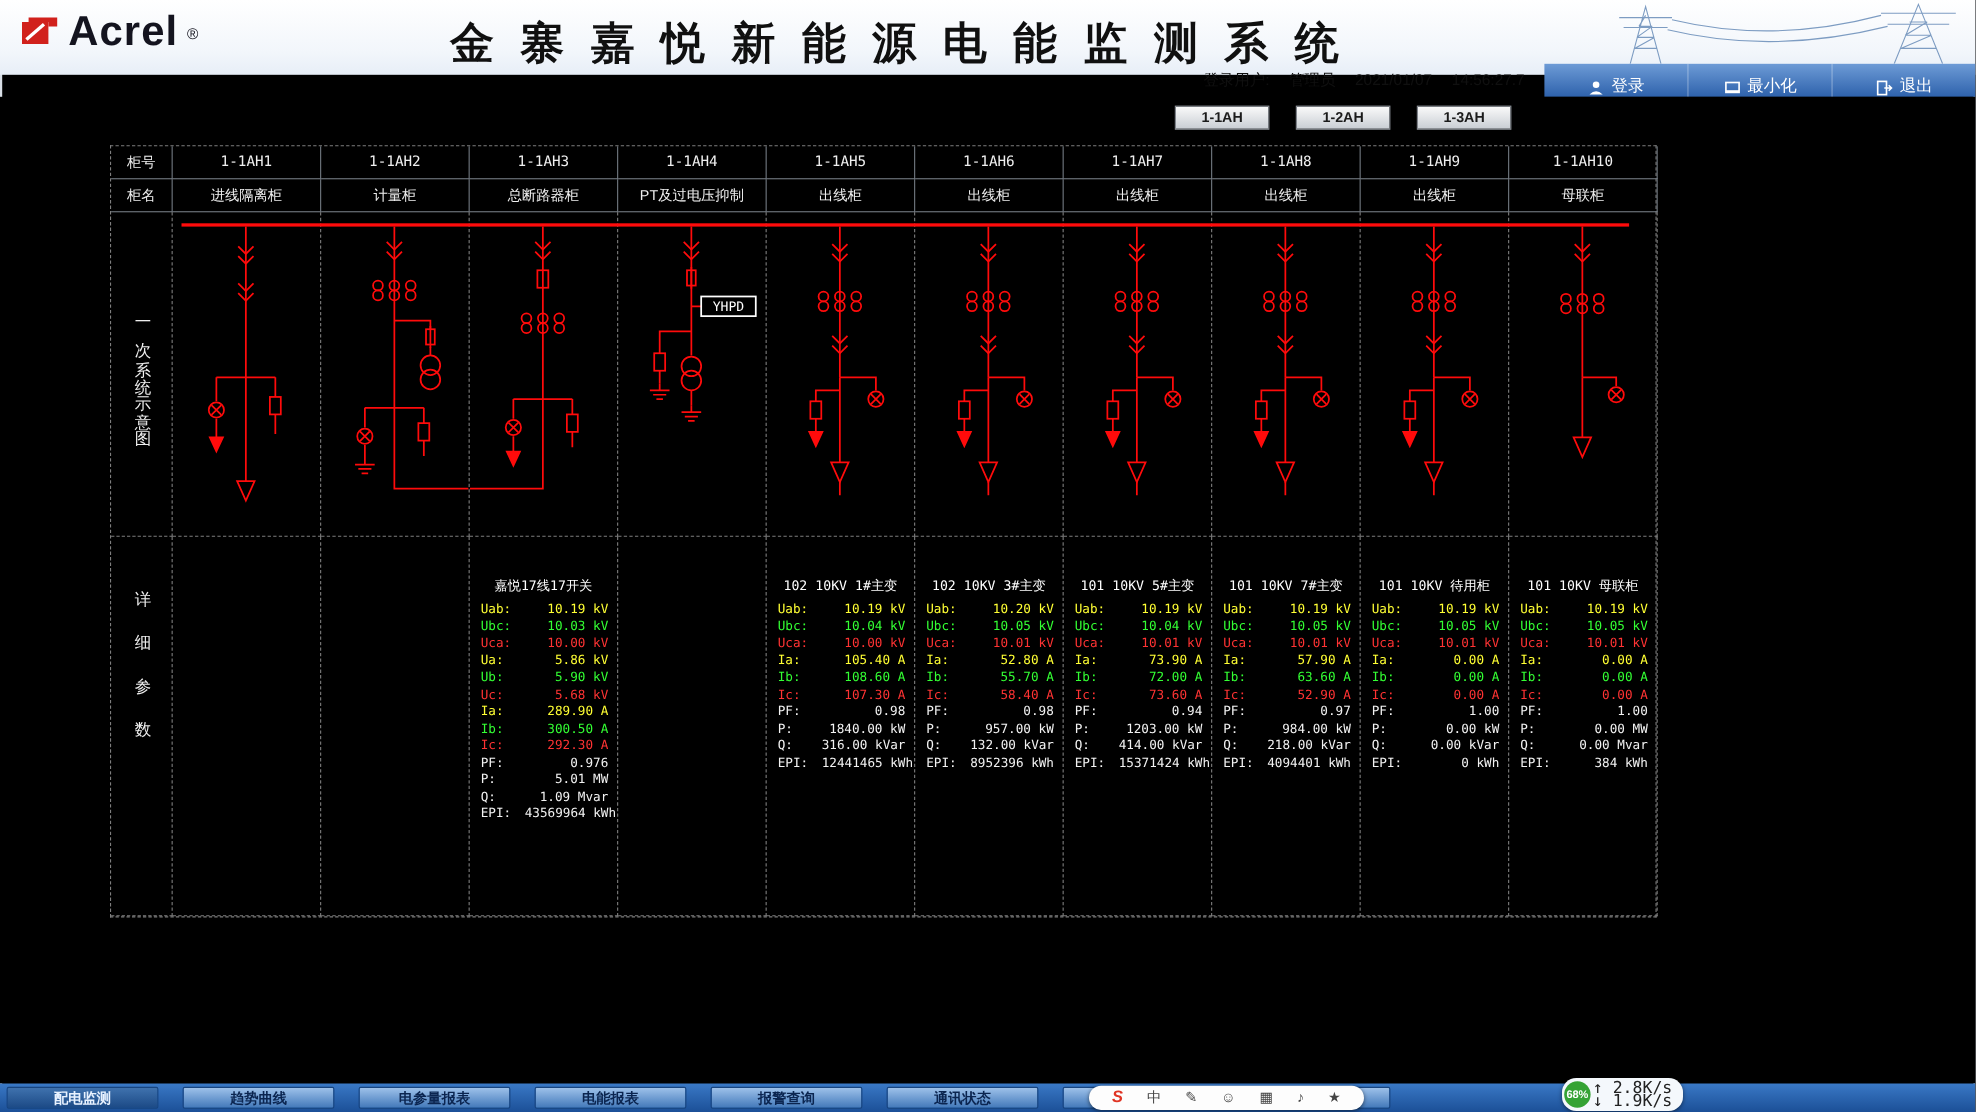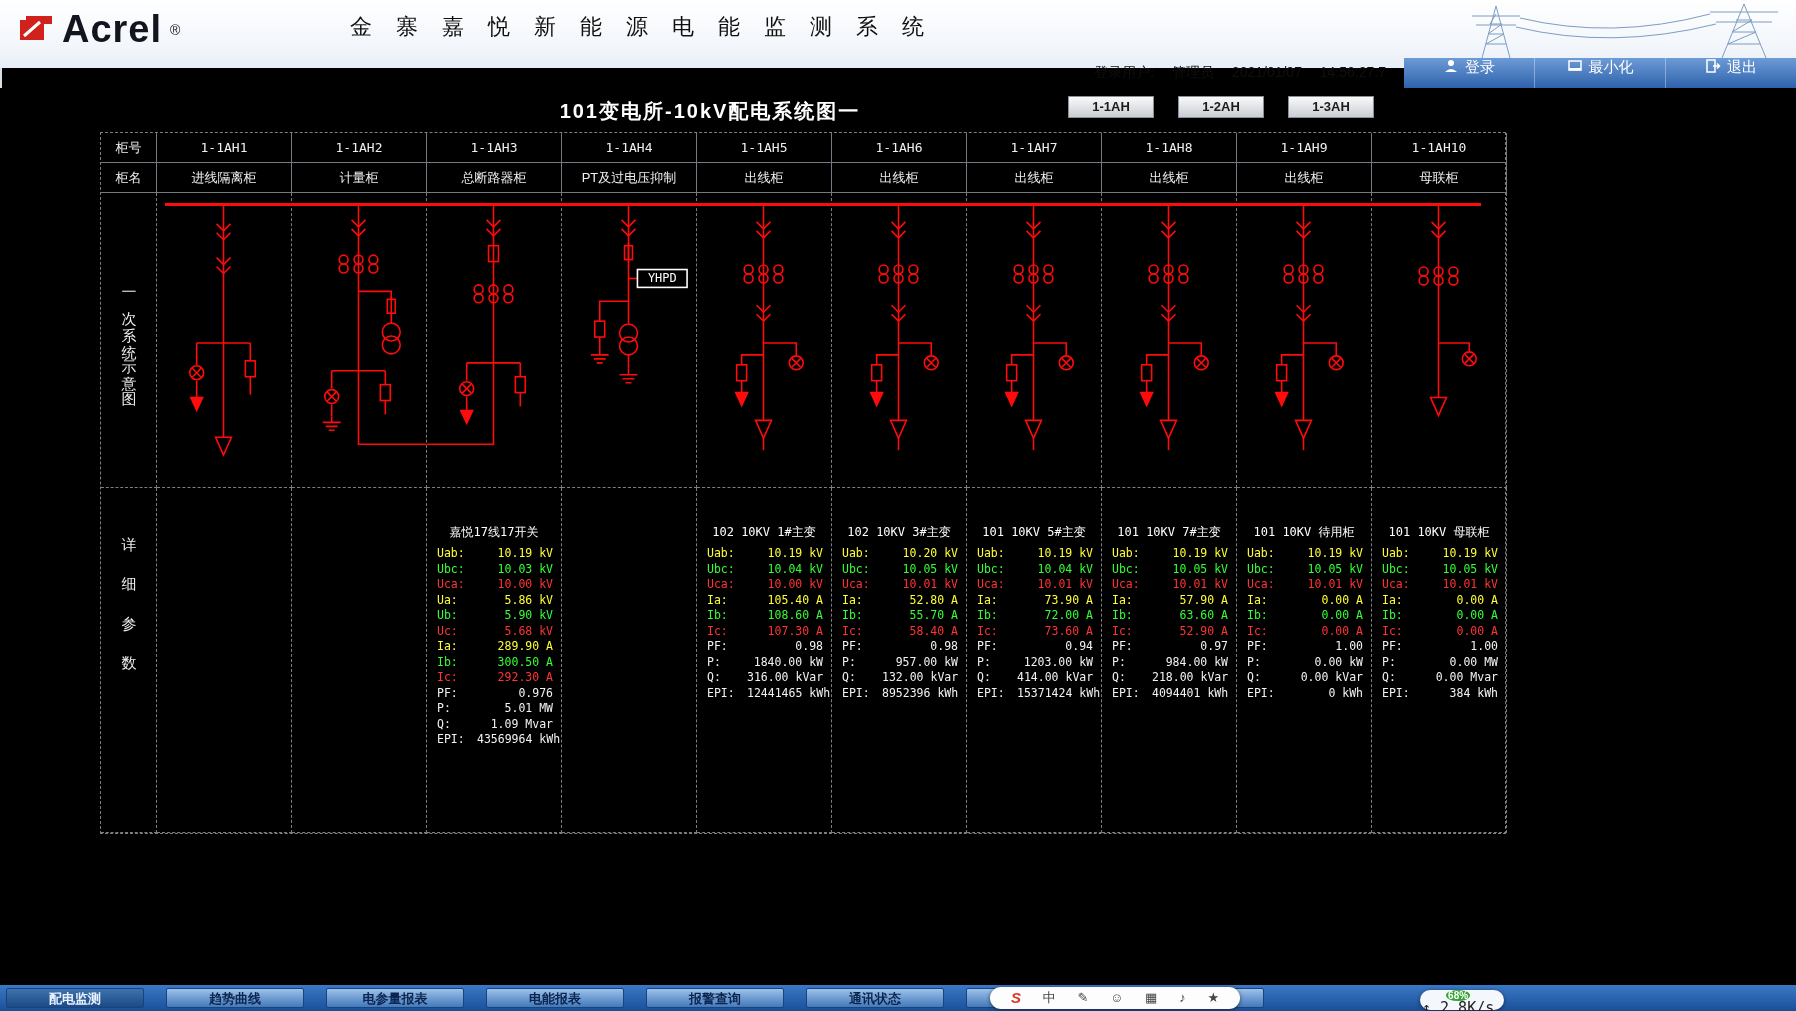--- a/index.html
+++ b/index.html
@@ -8,31 +8,31 @@
   .screen { position:relative; width:1796px; height:1011px; background:#000; overflow:hidden;
             box-shadow: inset 0 0 0 2px #d8dee6; }
 
   
   .header { position:absolute; top:0; left:0; width:100%; height:68px;
             background:linear-gradient(180deg,#ffffff 0%,#f2f6fb 70%,#e7eef7 100%); }
   .header-top { position:relative; height:58px; }
   .brand { position:absolute; left:18px; top:8px; display:flex; align-items:center; gap:8px; }
   .brand-text { font-size:38px; font-weight:800; color:#14141f; letter-spacing:1px; }
   .brand-reg { font-size:14px; color:#14141f; vertical-align:super; }
-  .main-title { position:absolute; left:350px; top:12px; width:950px; text-align:left;
-                font-family:"Liberation Serif", serif; font-weight:400; font-size:22px;
+  .main-title { position:absolute; left:350px; top:12px; width:950px; text-align:center;
+                font-family:"Liberation Serif", serif; font-weight:700; font-size:40px;
                 color:#101010; letter-spacing:24px; white-space:nowrap; }
   .towers { position:absolute; right:4px; top:0; width:340px; height:58px; }
 
   .infobar { position:absolute; top:58px; left:0; width:100%; height:30px; display:flex; }
   .login-info { flex:1; text-align:right; padding:6px 18px 0 17px; font-size:14px; color:#101010; }
   .login-info span { margin-left:14px; }
   .win-controls { width:392px; height:30px; display:flex; align-items:stretch;
                   background:linear-gradient(180deg,#6d9bd6,#2e62ac); }
-  .win-btn { flex:1; display:flex; align-items:flex-start; justify-content:center; gap:6px;
+  .win-btn { flex:1; display:flex; align-items:flex-end; justify-content:center; gap:6px;
              color:#fff; font-size:15px; cursor:pointer; border-left:1px solid rgba(255,255,255,.35); }
   .win-btn svg { width:16px; height:16px; }
 
   
   .main { position:absolute; top:88px; left:0; width:100%; height:897px; background:#000; }
   .page-title { position:absolute; top:10px; left:420px; width:580px; text-align:center;
                 color:#ffffff; font-size:20px; font-weight:700; letter-spacing:2px; }
   .tabs { position:absolute; top:8px; left:1068px; display:flex; gap:24px; }
   .tab { width:86px; height:22px; line-height:20px; text-align:center; font-size:13px; font-weight:700;
          color:#1b1b1b; background:linear-gradient(180deg,#fafafa,#c9ced4); border:1px solid #8b9097;
@@ -75,23 +75,23 @@
              color:#0b2550; background:linear-gradient(180deg,#9dc1ea,#4379ba); border:1px solid #17447f;
              border-radius:2px; cursor:pointer; flex:none; }
   .nav-btn.active { background:linear-gradient(180deg,#3f72ae,#1c4a86); color:#e8f2ff; }
 
   .ime-bar { position:absolute; left:990px; bottom:2px; width:250px; height:22px; background:#fdfdfd;
              border-radius:11px; box-shadow:0 1px 4px rgba(0,0,0,.55); display:flex; align-items:center;
              justify-content:space-around; padding:0 10px; z-index:5; }
   .ime-icon { font-size:13px; color:#444; cursor:pointer; line-height:20px; }
   .ime-icon.sogou { color:#e03424; font-weight:800; font-style:italic; font-size:15px; }
 
-  .net-widget { position:absolute; left:1420px; bottom:1px; height:20px; display:flex; align-items:center;
+  .net-widget { position:absolute; left:1420px; bottom:1px; height:30px; display:flex; align-items:center;
                 gap:2px; background:#f4f8fc; border-radius:13px; padding:0 10px 0 2px;
-                box-shadow:0 1px 4px rgba(0,0,0,.5); z-index:5;flex-direction:column; }
+                box-shadow:0 1px 4px rgba(0,0,0,.5); z-index:5; }
   .net-circle { width:24px; height:24px; border-radius:50%; background:#35a335; color:#fff;
                 font-size:10px; font-weight:700; display:flex; align-items:center; justify-content:center; }
   .net-speeds { display:flex; flex-direction:column; justify-content:center; font-size:15px; color:#222;
                 line-height:11px; font-family:"DejaVu Sans Mono", monospace; }
 </style>
 </head>
 <body>
 
 <svg width="0" height="0" style="position:absolute">
   <defs>
@@ -185,21 +185,20 @@
             <rect x="2" y="2" width="8" height="12" fill="none" stroke="#fff" stroke-width="1.5"></rect>
             <path d="M8 8 H14 M12 5.5 L14.5 8 L12 10.5" stroke="#fff" stroke-width="1.5" fill="none"></path>
           </svg>
           <span>退出</span>
         </div>
       </div>
     </div>
   </div>
 
   <div class="main">
-    <div class="page-title">101变电所-10kV配电系统图一</div>
     <div class="tabs">
         <div class="tab">1-1AH</div>
         <div class="tab">1-2AH</div>
         <div class="tab">1-3AH</div>
       </div>
 
     <div class="grid">
       <div class="grow head-row" style="height:30px">
         <div class="cell c-label">柜号</div>
       <div class="cell c-col mono" style="font-family: &quot;DejaVu Sans Mono&quot;, monospace;">1-1AH1</div>

